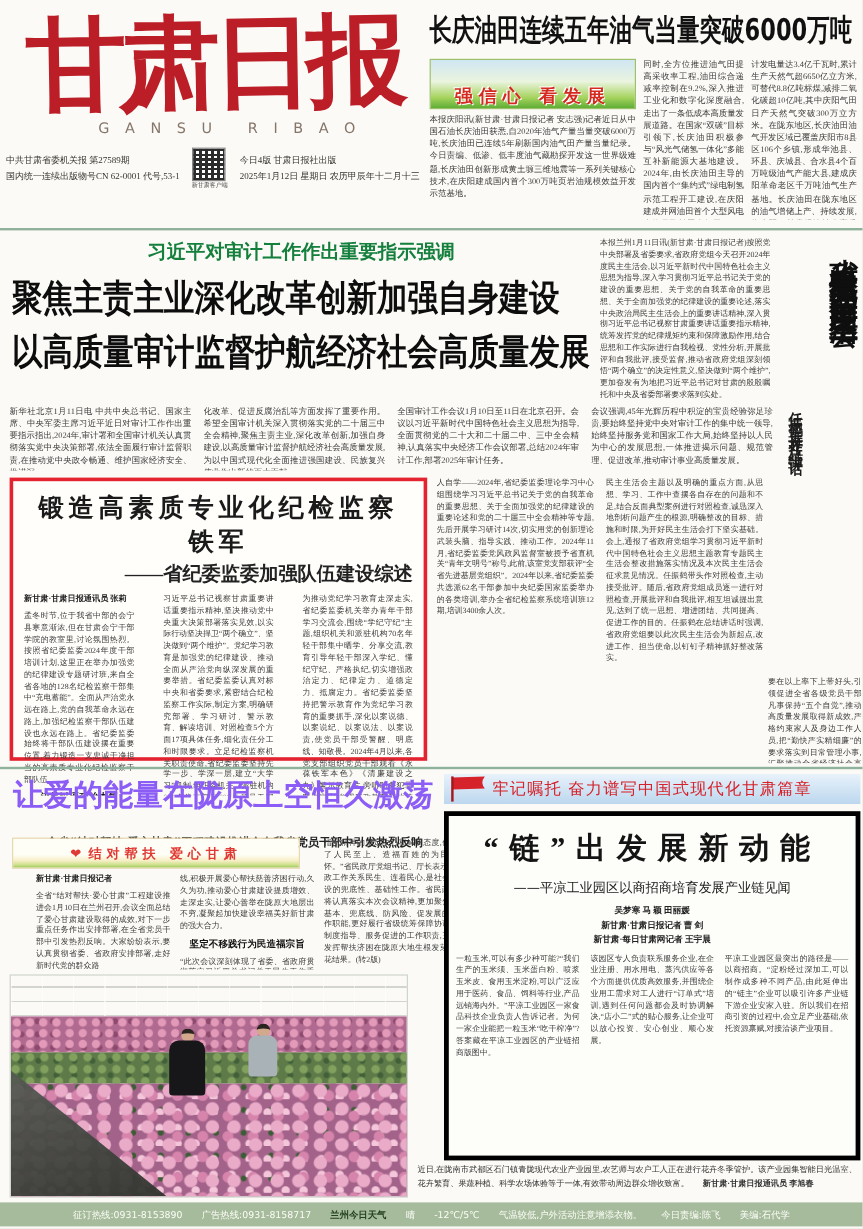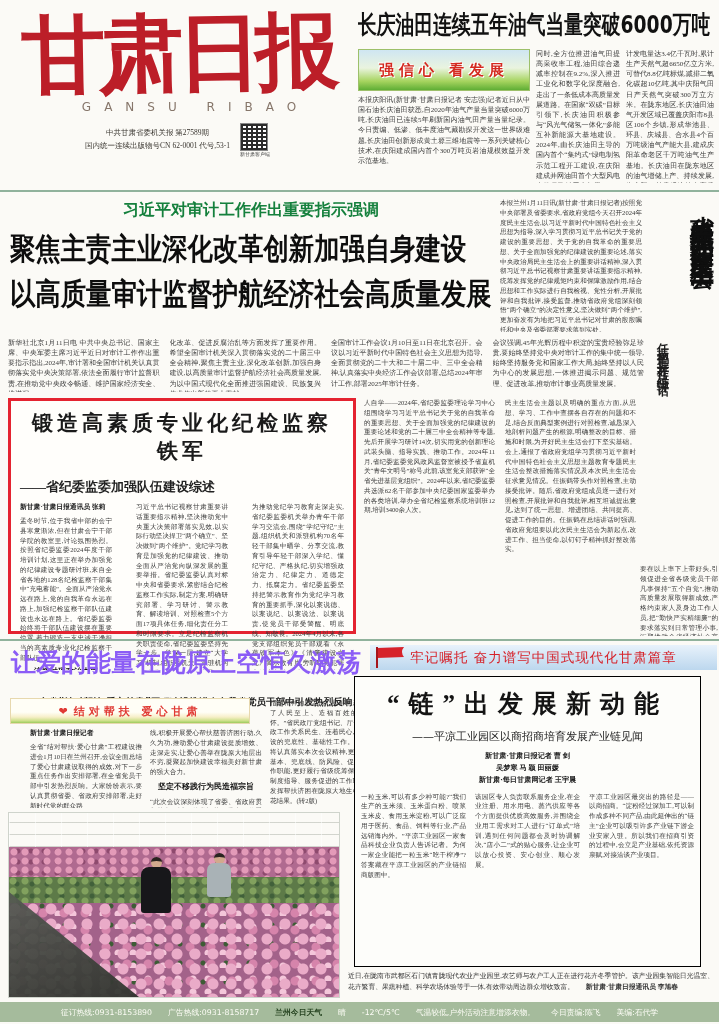--- a/index.html
+++ b/index.html
@@ -22,41 +22,41 @@
       background-image:repeating-linear-gradient(0deg,#2b2b2b 0 2px,transparent 2px 4px),
                        repeating-linear-gradient(90deg,#2b2b2b 0 2px,transparent 2px 5px);}
   .qr-cap{font-size:5px;text-align:center;color:#444;}
 
   
   .topstory{position:absolute;left:358px;top:8px;width:356px;}
   .ts-head{font-weight:900;font-size:25px;white-space:nowrap;color:#111;
            transform:scaleX(0.75);transform-origin:left center;width:480px;}
   .ts-row{display:flex;gap:6px;margin-top:8px;height:134px;}
   .ts-left{width:172px;display:flex;flex-direction:column;gap:4px;}
-  .ts-banner{height:40px;border:1px solid #9dc06a;display:flex;align-items:center;justify-content:center;
+  .ts-banner{height:40px;border:1px solid #9dc06a;display:flex;align-items:flex-end;justify-content:center;
      background:linear-gradient(180deg,#cfe6f2 0%,#eaf4df 45%,#a6d45f 78%,#5fae35 100%);}
   .ts-banner span{font-weight:900;font-size:15px;letter-spacing:5px;color:#d42a20;
      text-shadow:1px 1px 0 #fff,-1px -1px 0 #fff;}
   .ts-col1{flex:1;}
   .ts-col{height:134px;}
 
   
   .kicker{position:absolute;left:8px;top:200px;width:486px;text-align:center;
           font-weight:900;font-size:16px;color:#15803d;}
   .bighead{position:absolute;left:10px;top:226px;width:580px;font-weight:900;font-size:30px;
            line-height:1.5;white-space:nowrap;color:#0d0d0d;transform:scaleX(0.845);transform-origin:left top;}
   .introcol{position:absolute;left:500px;top:198px;width:142px;height:134px;}
   .auditbody{position:absolute;left:8px;top:338px;width:636px;height:54px;display:flex;gap:10px;}
   .auditbody div{flex:1;height:54px;}
 
   
   .redbox{position:absolute;left:8px;top:398px;width:348px;height:236px;border:3px solid #e42330;
           background:#fffefb;padding:5px 9px;box-sizing:border-box;}
   .rb-title{text-align:center;font-weight:900;font-size:21px;letter-spacing:4px;color:#1a1a1a;margin-top:3px;}
-  .rb-sub{text-align:left;font-weight:bold;font-size:13px;margin:13px 0 6px;}
+  .rb-sub{text-align:right;font-weight:bold;font-size:16px;margin:3px 0 6px;}
   .rb-cols{display:flex;gap:24px;height:168px;}
   .rb-cols>div{flex:1;height:168px;}
   .byline{font-weight:bold;font-size:6.8px;margin-bottom:4px;color:#222;}
   .subhead{text-align:center;font-weight:900;font-size:8px;margin:4px 0;color:#111;}
 
   
   .midcols{position:absolute;left:364px;top:398px;width:272px;height:236px;display:flex;gap:10px;}
   .midcols>div{flex:1;height:236px;}
   .sidebar{position:absolute;left:648px;top:196px;width:70px;height:440px;}
   .v-title{position:absolute;right:0;top:0;writing-mode:vertical-rl;font-weight:900;font-size:24px;
@@ -106,21 +106,21 @@
 
   .caption{position:absolute;left:348px;top:971px;width:366px;font-size:6.8px;line-height:1.55;
            color:#333;text-align:justify;}
   .caption b{font-weight:bold;}
 
   
   .chain-banner{position:absolute;left:370px;top:645px;width:347px;height:25px;
      background:linear-gradient(180deg,#e8f2fb,#bcd7ee);display:flex;align-items:center;justify-content:center;gap:6px;}
   .chain-banner span{font-weight:400;font-size:13.5px;letter-spacing:1px;color:#d6222a;}
   .flagwrap{position:absolute;left:4px;top:1px;}
-  .chain-box{position:absolute;left:354px;top:676px;width:347px;height:291px;border:1px solid #000000;
+  .chain-box{position:absolute;left:370px;top:676px;width:347px;height:291px;border:4px solid #000000;
      background:#fdfdfa;padding:8px 6px;box-sizing:border-box;}
   .ch-title{text-align:center;font-weight:900;font-size:25px;letter-spacing:9px;color:#141414;margin-top:2px;}
   .ch-sub{text-align:center;font-weight:400;font-size:11px;margin-top:9px;}
   .ch-bylines{text-align:center;font-size:7.2px;font-weight:bold;line-height:1.7;margin:6px 0 5px;color:#222;}
   .ch-cols{display:flex;gap:9px;height:152px;}
   .ch-cols>div{flex:1;height:152px;}
 
   
   .footer{position:absolute;left:0;top:1002px;width:719px;height:20px;background:#a5bb9c;
      display:flex;align-items:center;justify-content:center;gap:16px;color:#fdfdf6;font-size:7.8px;}
@@ -128,27 +128,31 @@
 </style>
 </head>
 <body>
 
 <div class="page">
 
   <div class="masthead">
     <div class="mh-title">甘肃日报</div>
     <div class="mh-roman sans" style="text-align:center;font-size:12px;letter-spacing:13px;color:#86766a;margin-top:2px;">GANSU  RIBAO</div>
     <div class="mh-info">
-      <div class="mh-col" style="text-align:center;">
+      <div class="mh-col" style="text-align:left;">
         <div>中共甘肃省委机关报  第27589期</div>
         <div>国内统一连续出版物号CN 62-0001 代号,53-1</div>
       </div>
       <div>
         <div class="qr"></div>
         <div class="qr-cap">新甘肃客户端</div>
+      </div>
+      <div class="mh-col">
+        <div>今日4版  甘肃日报社出版</div>
+        <div>2025年1月12日 星期日 农历甲辰年十二月十三</div>
       </div>
     </div>
   </div>
 
   <div class="topstory">
     <div class="ts-head sans">长庆油田连续五年油气当量突破6000万吨</div>
     <div class="ts-row">
       <div class="ts-left">
         <div class="ts-banner">
           <span class="sans">强信心 看发展</span>
@@ -244,22 +248,22 @@
     <svg class="flagwrap" width="34" height="23" viewBox="0 0 34 23">
       <path d="M3 2 L30 1 Q26 6 30 11 L3 12 Z" fill="#d6222a"></path>
       <rect x="2" y="1" width="2" height="21" fill="#a5161d"></rect>
     </svg>
     <span class="sans">牢记嘱托 奋力谱写中国式现代化甘肃篇章</span>
   </div>
   <div class="chain-box">
     <div class="ch-title">“链”出发展新动能</div>
     <div class="ch-sub sans">——平凉工业园区以商招商培育发展产业链见闻</div>
     <div class="ch-bylines">
+      <div>吴梦寒 马 颖 田丽媛</div>
       <div>新甘肃·甘肃日报记者 曹 剑</div>
-      <div>吴梦寒 马 颖 田丽媛</div>
       <div>新甘肃·每日甘肃网记者 王宇晨</div>
     </div>
     <div class="ch-cols">
       <div class="tiny jt">一粒玉米,可以有多少种可能?“我们生产的玉米须、玉米蛋白粉、喷浆玉米皮、食用玉米淀粉,可以广泛应用于医药、食品、饲料等行业,产品远销海内外。”平凉工业园区一家食品科技企业负责人告诉记者。为何一家企业能把一粒玉米“吃干榨净”?答案藏在平凉工业园区的产业链招商版图中。</div>
       <div class="tiny jt">该园区专人负责联系服务企业,在企业注册、用水用电、蒸汽供应等各个方面提供优质高效服务,并围绕企业用工需求对工人进行“订单式”培训,遇到任何问题都会及时协调解决,“店小二”式的贴心服务,让企业可以放心投资、安心创业、顺心发展。</div>
       <div class="tiny jt">平凉工业园区最突出的路径是——以商招商。“淀粉经过深加工,可以制作成多种不同产品,由此延伸出的“链主”企业可以吸引许多产业链下游企业安家入驻。所以我们在招商引资的过程中,会立足产业基础,依托资源禀赋,对接洽谈产业项目。</div>
     </div>
   </div>
 
   <div class="footer sans">

